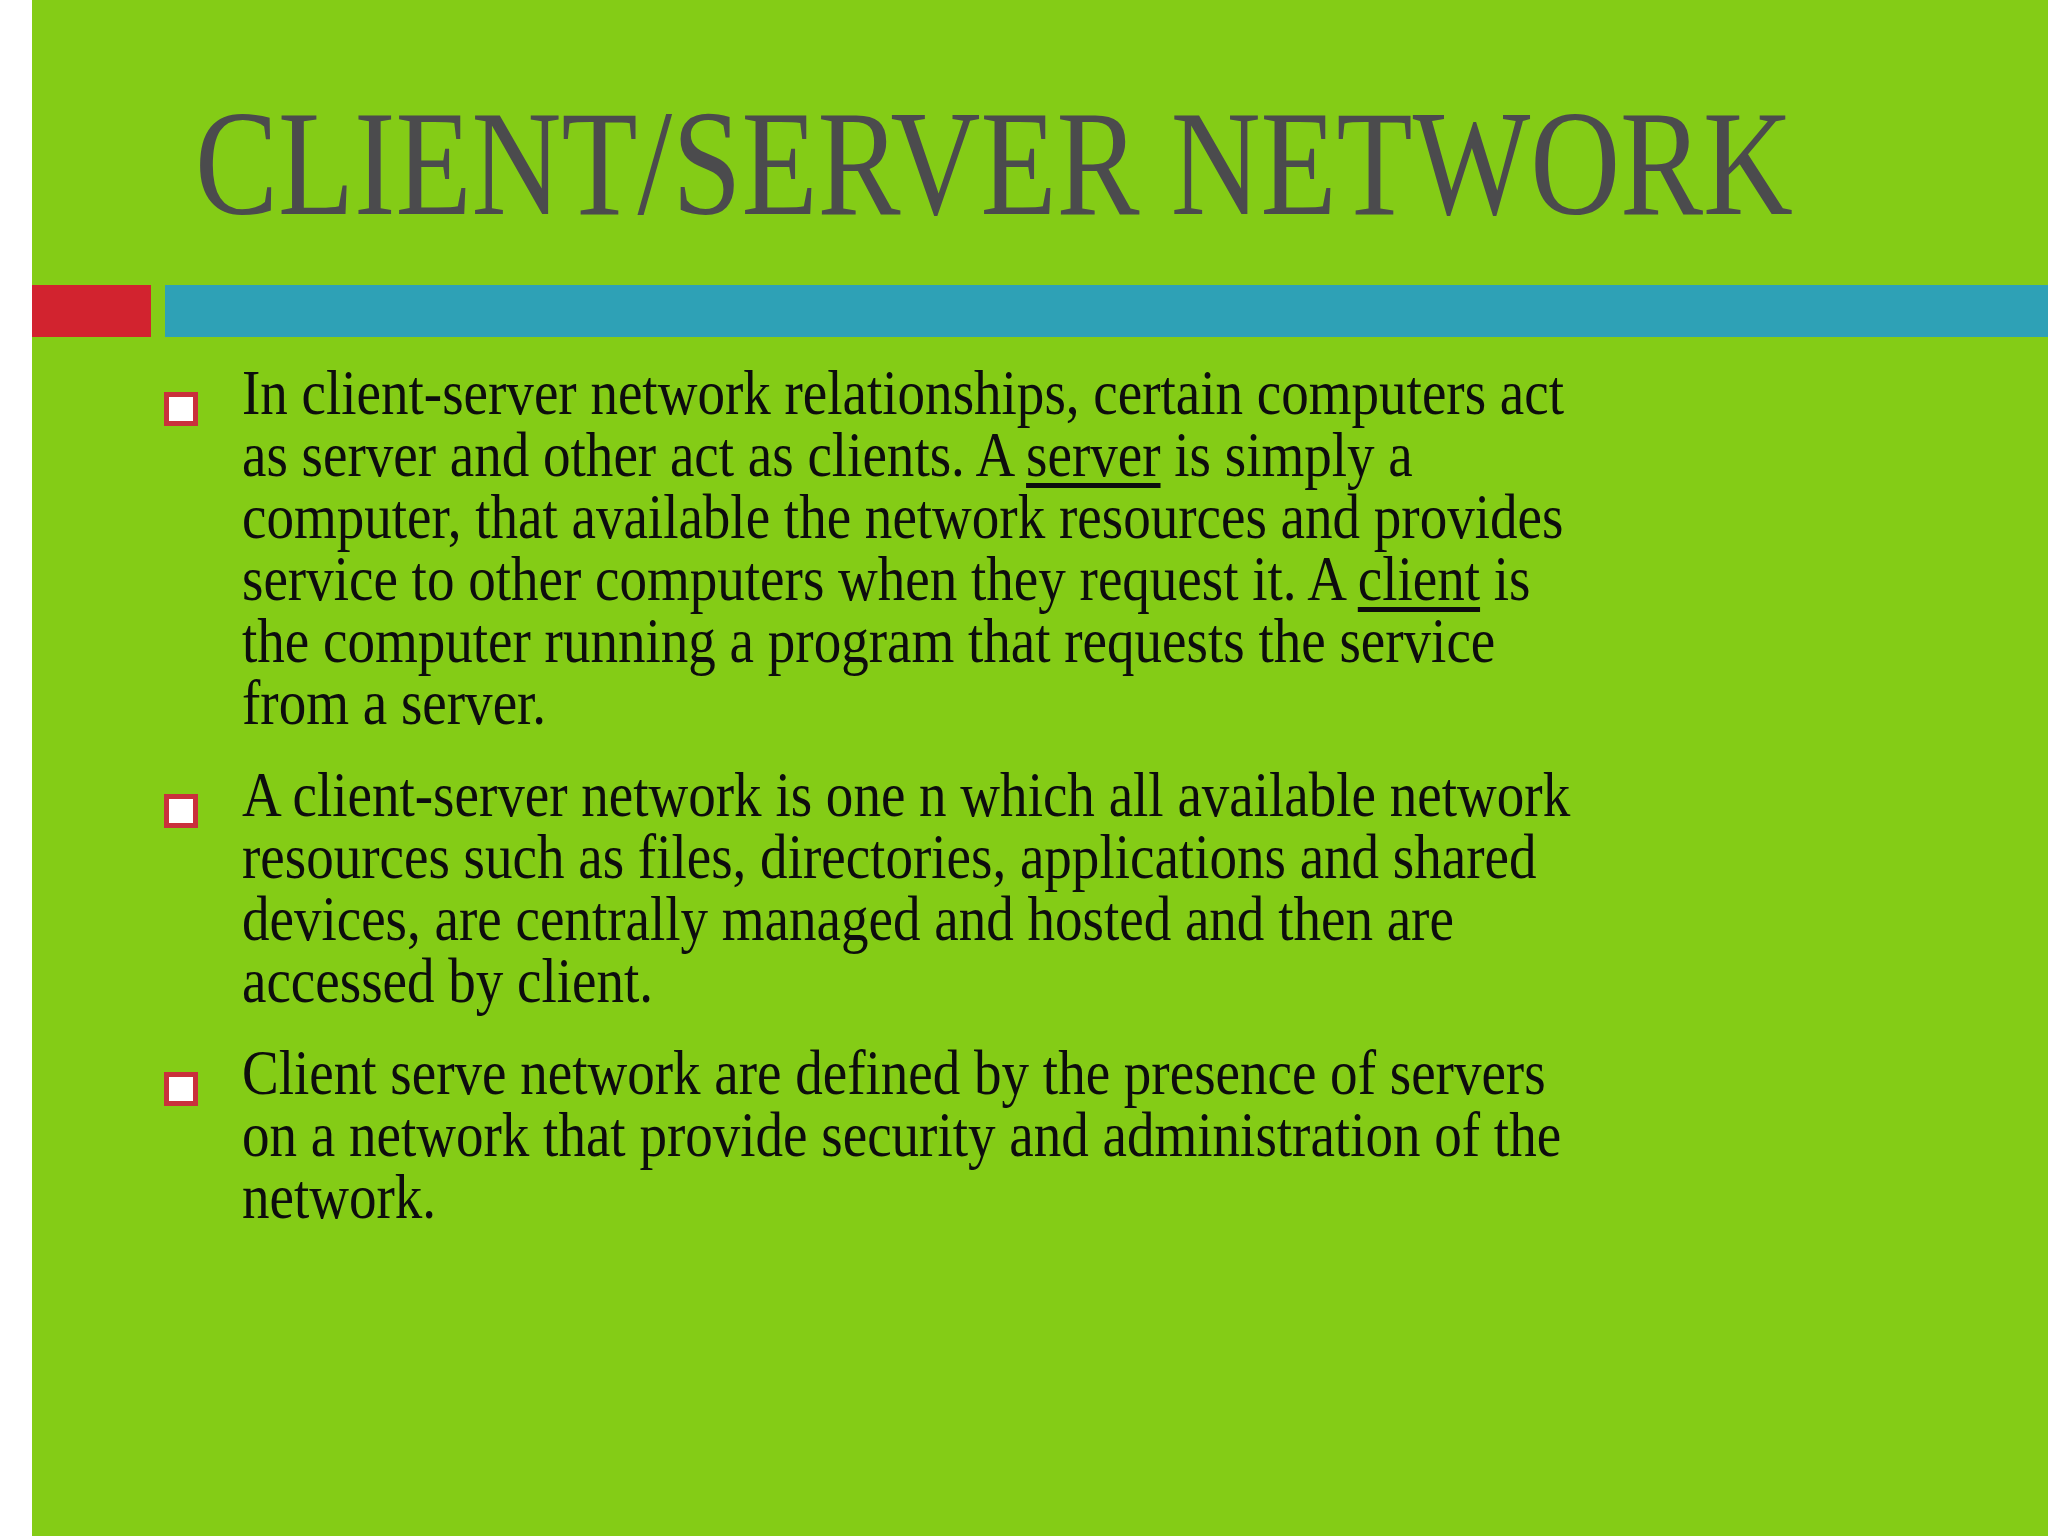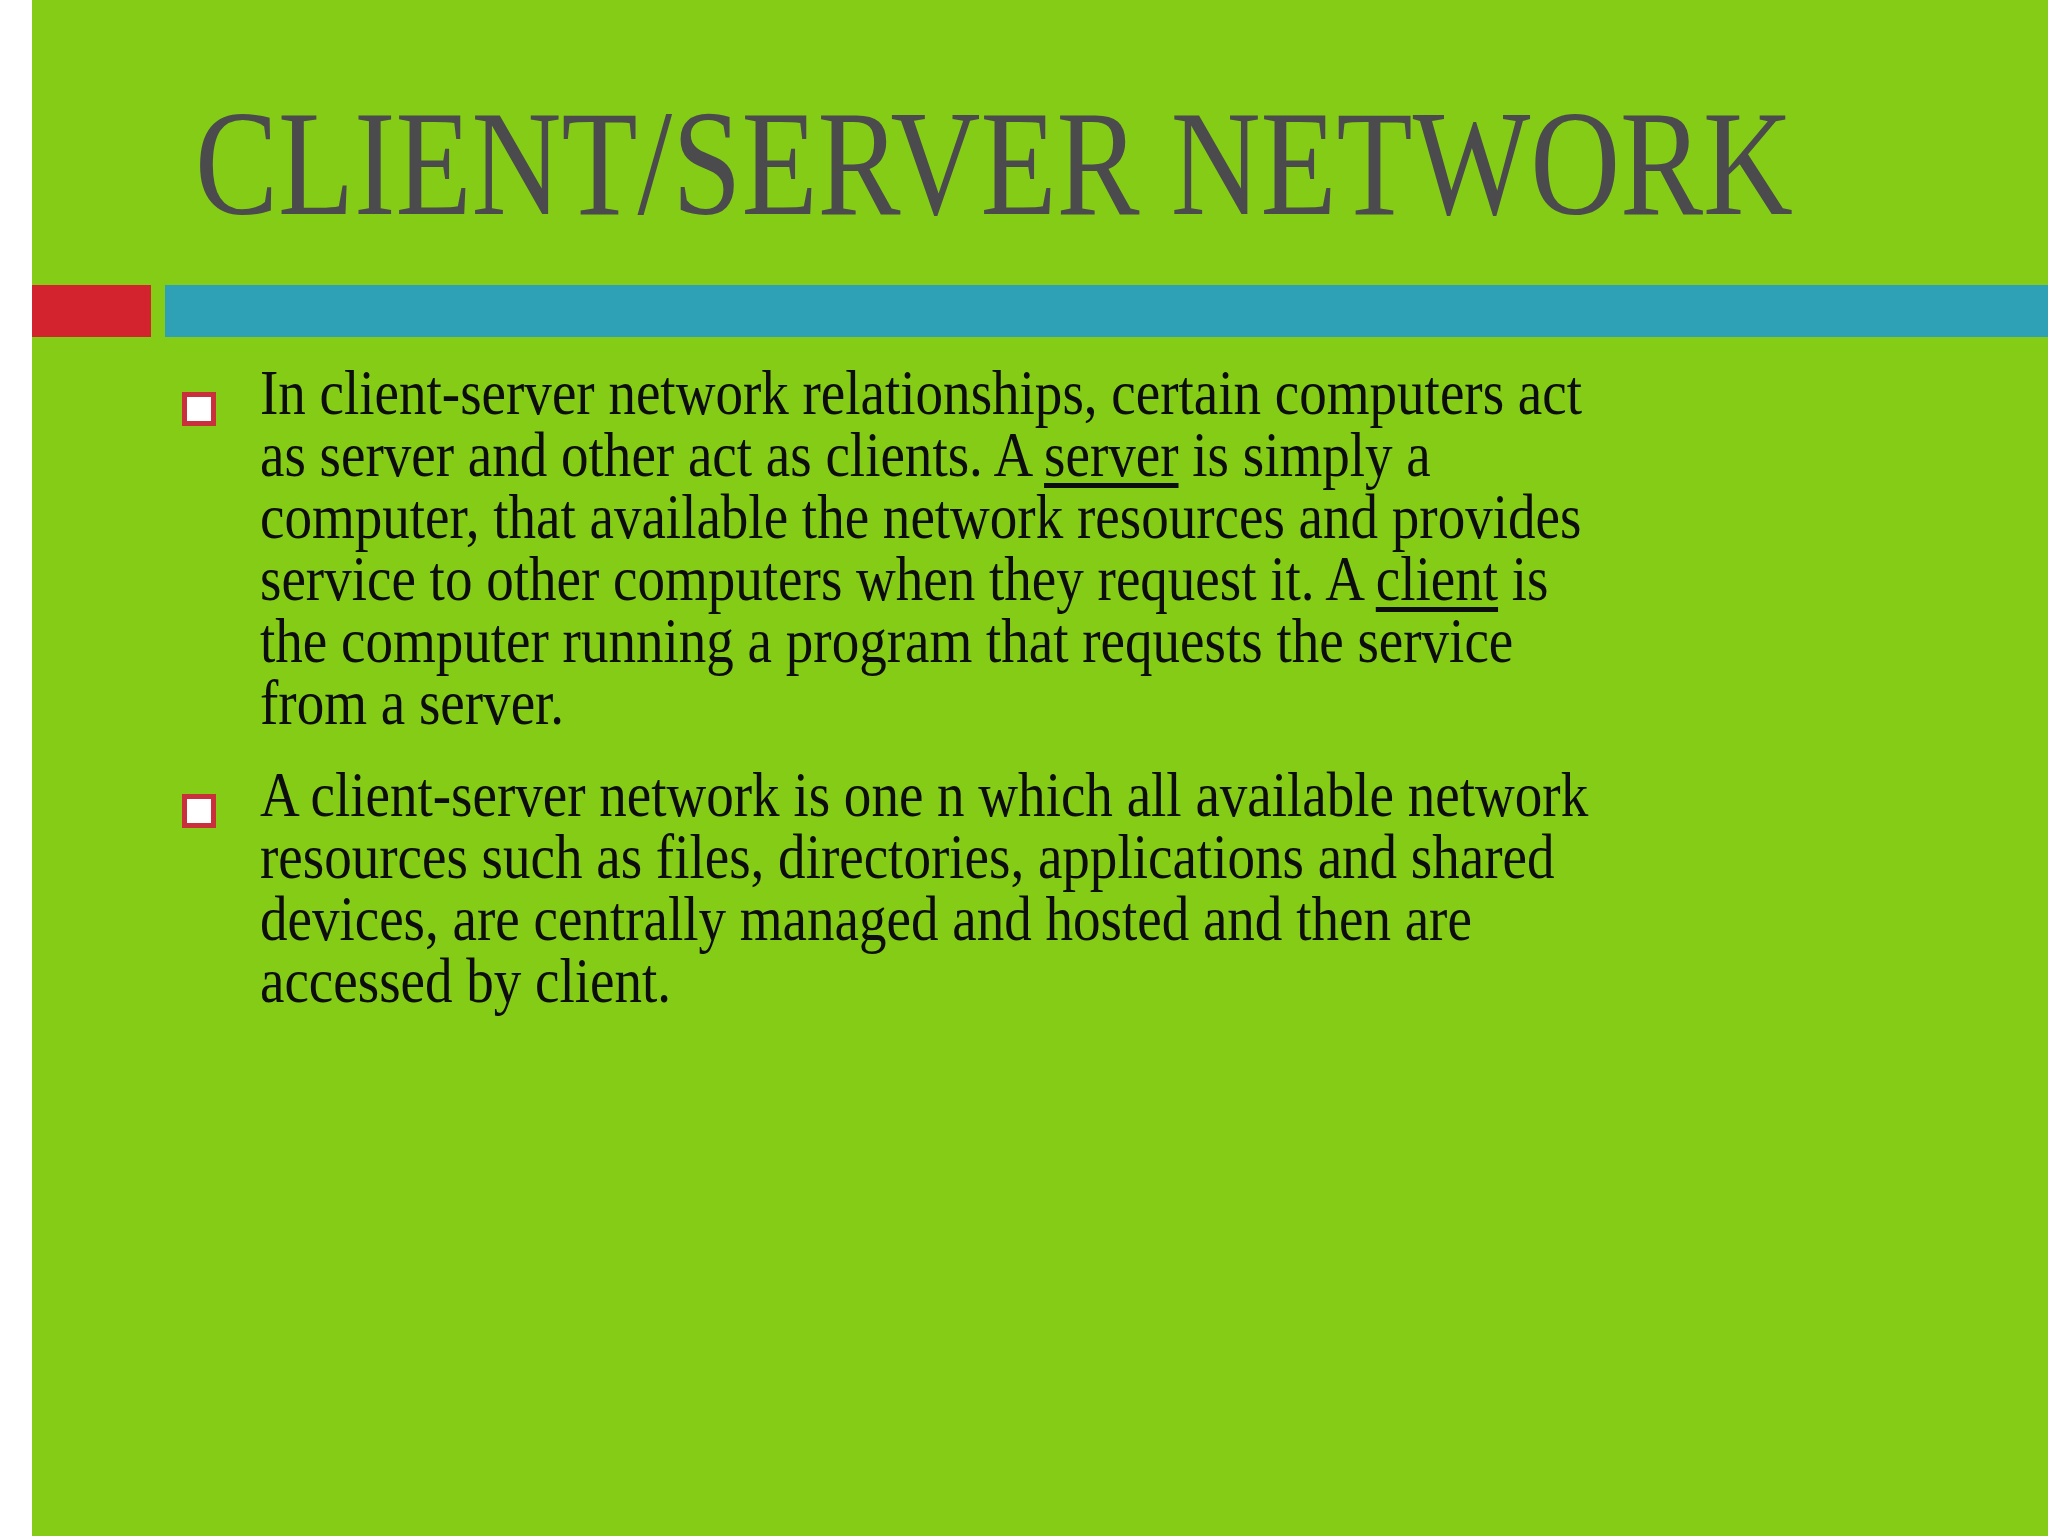--- a/index.html
+++ b/index.html
@@ -40,21 +40,21 @@
   .band-teal {
     position: absolute;
     left: 133px;
     top: 285px;
     width: 1915px;
     height: 52px;
     background: #2ea1b6;
   }
   .bullet-list {
     position: absolute;
-    left: 150px;
+    left: 132px;
     top: 362px;
     width: 1780px;
     margin: 0;
     padding: 0;
     list-style: none;
   }
   .bullet-list li {
     position: relative;
     padding-left: 78px;
     margin: 0 0 30px 0;
@@ -100,14 +100,20 @@
         <div class="line" style="color: rgb(13, 13, 13);"><span>the computer running a program that requests the service</span></div>
         <div class="line" style="color: rgb(13, 13, 13);"><span>from a server.</span></div>
       </li>
       <li>
         <span class="marker" style="border-color: rgb(201, 48, 60);"></span>
         <div class="line" style="color: rgb(13, 13, 13);"><span>A client-server network is one n which all available network</span></div>
         <div class="line" style="color: rgb(13, 13, 13);"><span>resources such as files, directories, applications and shared</span></div>
         <div class="line" style="color: rgb(13, 13, 13);"><span>devices, are centrally managed and hosted and then are</span></div>
         <div class="line" style="color: rgb(13, 13, 13);"><span>accessed by client.</span></div>
       </li>
+      <li>
+        <span class="marker" style="border-color: rgb(201, 48, 60);"></span>
+        <div class="line" style="color: rgb(13, 13, 13);"><span>Client serve network are defined by the presence of servers</span></div>
+        <div class="line" style="color: rgb(13, 13, 13);"><span>on a network that provide security and administration of the</span></div>
+        <div class="line" style="color: rgb(13, 13, 13);"><span>network.</span></div>
+      </li>
     </ul>
 </div>
 
 </body></html>

